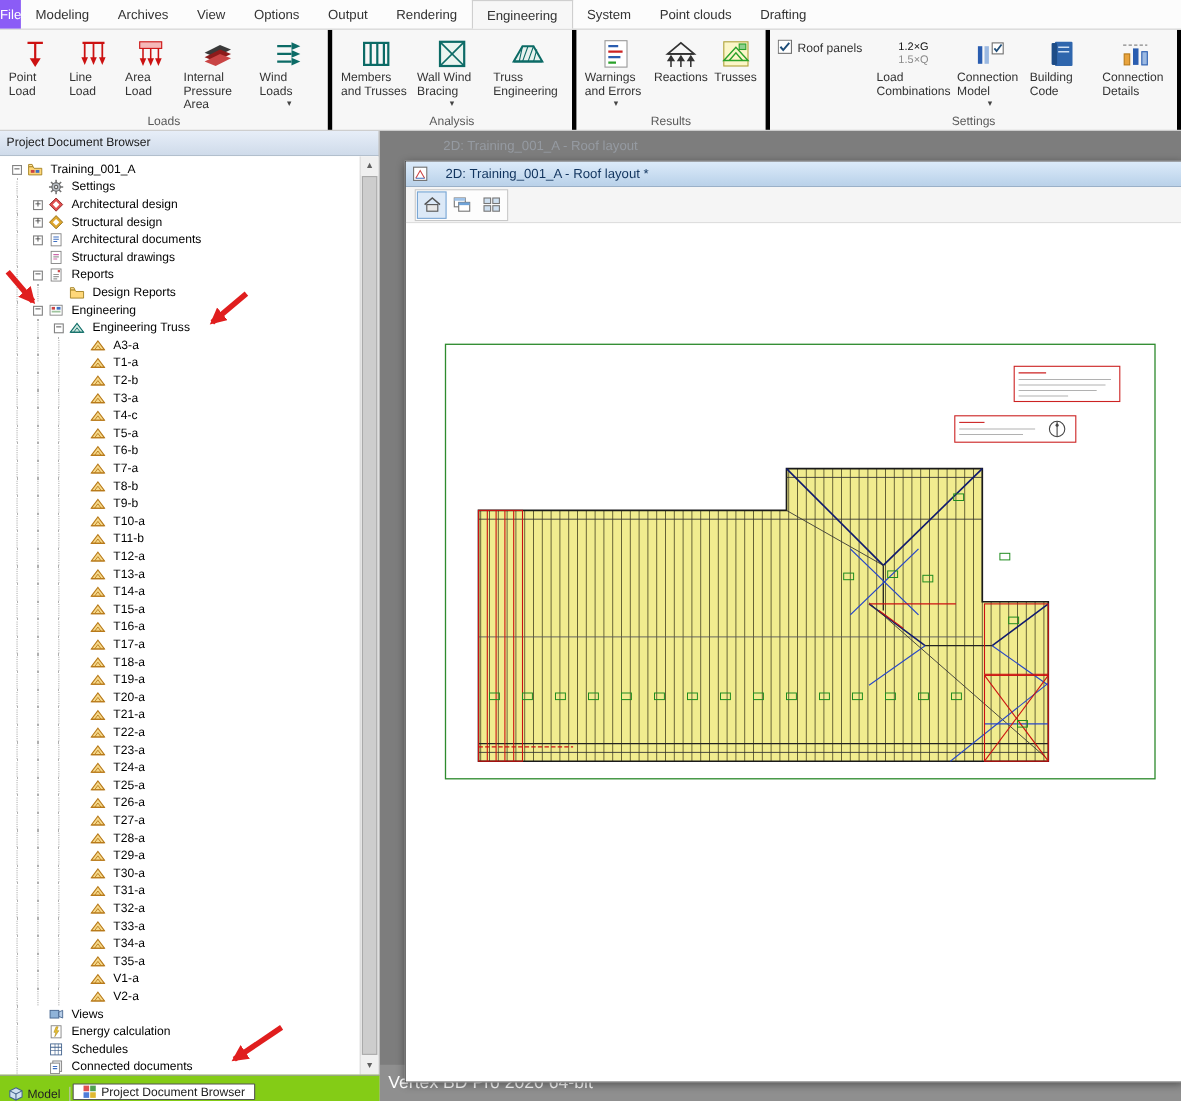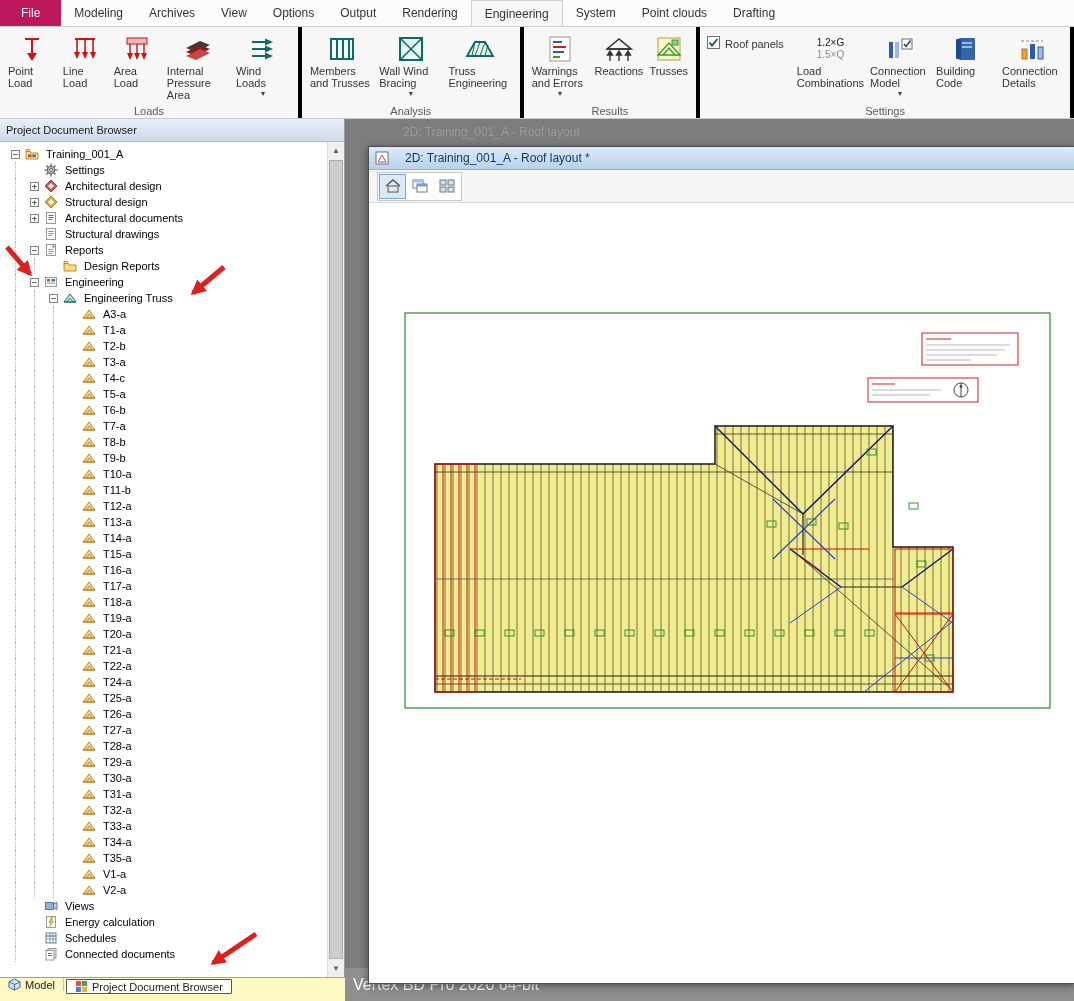--- a/index.html
+++ b/index.html
@@ -3,21 +3,21 @@
 <meta charset="utf-8">
 <style>
   html,body{margin:0;padding:0}
   body{width:1074px;height:1001px;position:relative;overflow:hidden;background:#fff;
        font-family:"Liberation Sans","DejaVu Sans",sans-serif;font-size:11px;color:#222}
 
   
   .menubar{position:absolute;top:0;left:0;right:0;height:27px;background:#fcfcfc;
            border-bottom:1px solid #cfcfcf;display:flex;align-items:stretch;z-index:6;box-sizing:border-box}
   .mtab{padding:0 13px;font-size:12px;color:#333;display:flex;align-items:center;cursor:pointer;white-space:nowrap}
-  .mtab.file{background:#be185d;color:#fff;padding:0 21px}
+  .mtab.file{background:#8b5cf6;color:#fff;padding:0 0}
   .mtab.sel{background:#f7f7f7;border:1px solid #cfcfcf;border-bottom:none}
 
   
   .ribbon{position:absolute;top:27px;left:0;right:0;height:92px;background:#f7f7f7;
           border-bottom:1px solid #c9c9c9;display:flex;z-index:5;box-sizing:border-box}
   .rgroup{position:relative;border-right:4px solid #000000;padding:3px 5px 15px 5px;display:flex;align-items:flex-start}
   .rgroup-label{position:absolute;left:0;right:0;bottom:1px;text-align:center;font-size:11px;color:#5a5a5a}
   .rbtn{display:flex;flex-direction:column;align-items:center;padding:2px 2px 0 2px;margin:0 1px;cursor:pointer}
   .ricon{height:33px;display:flex;align-items:center;justify-content:center}
   .rlabel{font-size:11px;line-height:12px;color:#333;text-align:left;max-width:68px}
@@ -42,22 +42,22 @@
   .ticon{width:16px;height:14px;flex:none;margin-right:3px}
   .ticon svg{width:14px;height:14px;display:block}
   .tlabel{font-size:11px;color:#000;padding:0 2px}
   .vscroll{position:absolute;right:0;top:0;bottom:0;width:17px;background:#f0f0f0;border-left:1px solid #d9d9d9;box-sizing:border-box}
   .sb-btn{position:absolute;left:0;right:0;height:17px;background:#f0f0f0;color:#606060;font-size:8px;
           display:flex;align-items:center;justify-content:center;cursor:pointer}
   .sb-btn.up{top:0}.sb-btn.down{bottom:0}
   .sb-thumb{position:absolute;left:1px;right:1px;top:18px;bottom:18px;background:#cdcdcd;border:1px solid #aaa;box-sizing:border-box}
 
   
-  .bottom-tabs{position:absolute;left:0;bottom:0;width:345px;height:24px;background:#fef9c3;border-top:1px solid #a0a0a0;
-               display:flex;align-items:flex-start;z-index:6;box-sizing:border-box}
+  .bottom-tabs{position:absolute;left:0;bottom:0;width:345px;height:24px;background:#84cc16;border-top:1px solid #a0a0a0;
+               display:flex;align-items:flex-end;z-index:6;box-sizing:border-box}
   .btab{display:flex;align-items:center;gap:4px;padding:0 8px;font-size:11px;color:#222;border-right:1px solid #c4c4c4;cursor:pointer}
   .btab.active{background:#fff;border:1px solid #555;margin:1px 2px;border-radius:1px}
   .btab svg{width:13px;height:13px;display:block}
 
   
   .main-area{position:absolute;left:345px;top:119px;right:0;bottom:0;background:#7d7d7d;overflow:hidden}
   .ghost-title{position:absolute;left:58px;top:6px;font-size:12px;color:#959aa1;white-space:nowrap}
   .statusbar{position:absolute;left:0;right:0;bottom:0;height:33px;background:#8f8f8f;color:#fff;
              font-size:16px;display:flex;align-items:center;padding-left:8px;z-index:2}
   .window{position:absolute;left:23px;top:27px;right:-2px;bottom:17px;background:#fff;border:1px solid #4f4f4f;
@@ -776,20 +776,34 @@
             <span class="guide"></span>
             <span class="eslot"></span>
             <span class="ticon">
               <svg viewBox="0 0 14 14">
                 <polygon points="1,11 7,3 13,11" fill="#f6d98a" stroke="#b87a1a"></polygon>
                 <path d="M4 11 L7 7 L10 11" fill="none" stroke="#b87a1a" stroke-width="0.8"></path>
                 <line x1="1" y1="11" x2="13" y2="11" stroke="#b87a1a"></line>
               </svg>
             </span>
             <span class="tlabel">T22-a</span>
+          </div>
+          <div class="trow">
+            <span class="guide"></span>
+            <span class="guide"></span>
+            <span class="guide"></span>
+            <span class="eslot"></span>
+            <span class="ticon">
+              <svg viewBox="0 0 14 14">
+                <polygon points="1,11 7,3 13,11" fill="#f6d98a" stroke="#b87a1a"></polygon>
+                <path d="M4 11 L7 7 L10 11" fill="none" stroke="#b87a1a" stroke-width="0.8"></path>
+                <line x1="1" y1="11" x2="13" y2="11" stroke="#b87a1a"></line>
+              </svg>
+            </span>
+            <span class="tlabel">T23-a</span>
           </div>
           <div class="trow">
             <span class="guide"></span>
             <span class="guide"></span>
             <span class="guide"></span>
             <span class="eslot"></span>
             <span class="ticon">
               <svg viewBox="0 0 14 14">
                 <polygon points="1,11 7,3 13,11" fill="#f6d98a" stroke="#b87a1a"></polygon>
                 <path d="M4 11 L7 7 L10 11" fill="none" stroke="#b87a1a" stroke-width="0.8"></path>

